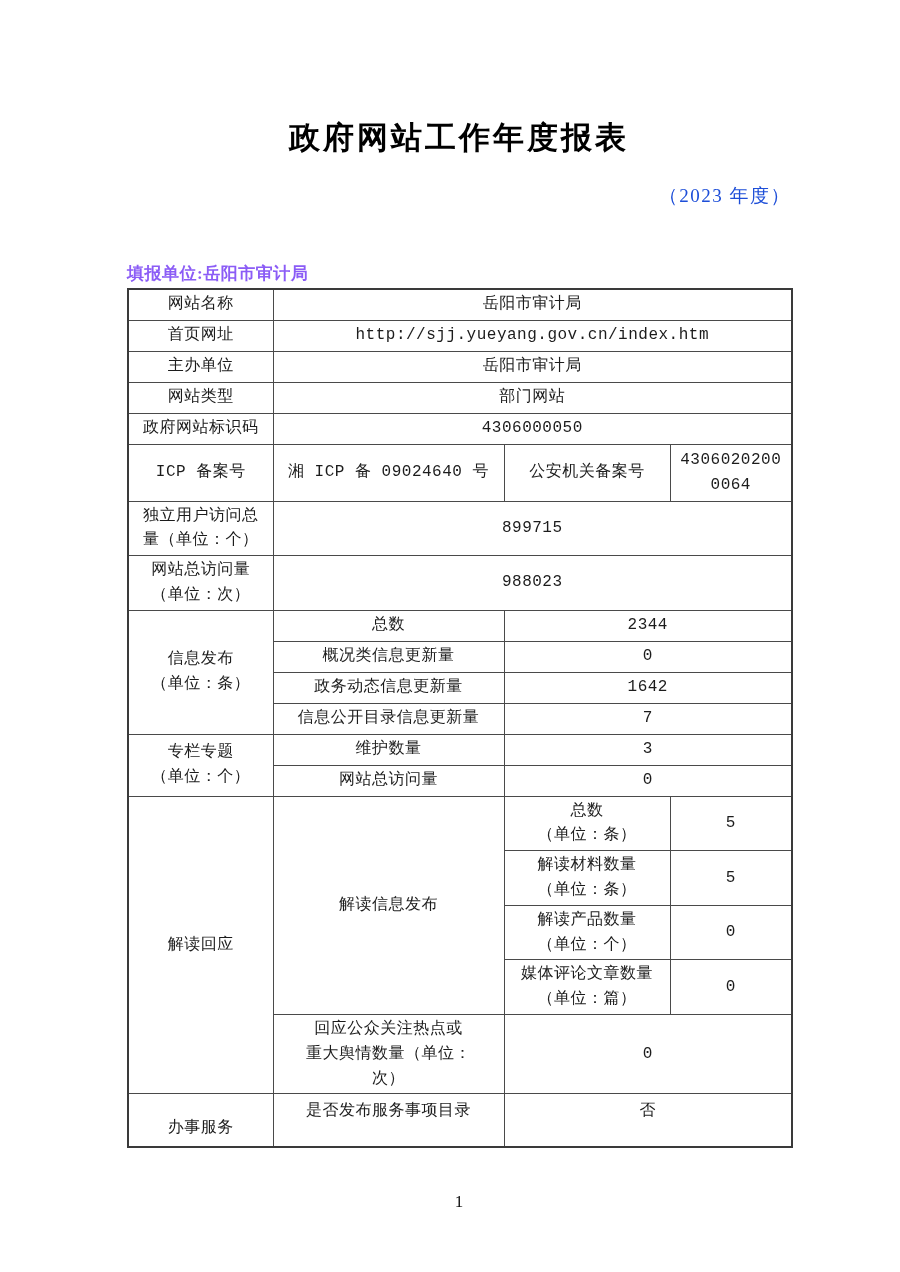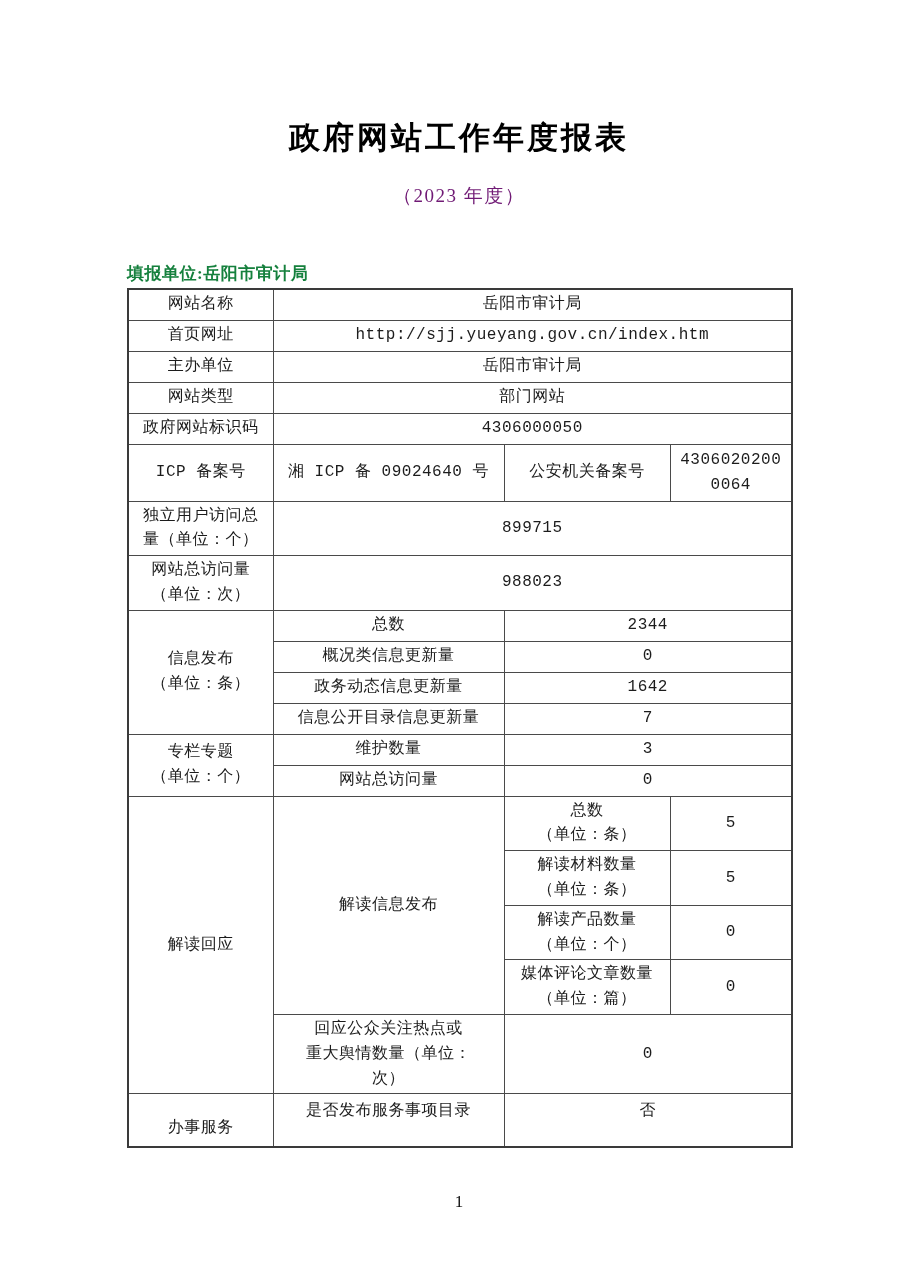--- a/index.html
+++ b/index.html
@@ -18,32 +18,32 @@
     text-align: center;
     font-family: "Liberation Sans", "DejaVu Sans", sans-serif;
     font-weight: 700;
     font-size: 31px;
     letter-spacing: 3px;
     line-height: 44px;
     color: #000;
   }
   .doc-subtitle {
     margin-top: 22px;
-    text-align: center;
+    text-align: right;
     font-size: 19px;
     letter-spacing: 1.5px;
     line-height: 28px;
-    color: #701a75;
+    color: #1d4ed8;
   }
   .reporting-unit {
     margin-top: 52px;
     font-size: 17px;
     font-weight: 700;
     line-height: 24px;
-    color: #15803d;
+    color: #8b5cf6;
     letter-spacing: 0.5px;
   }
 
   table.report {
     margin-top: 2px;
     width: 664px;
     border-collapse: collapse;
     table-layout: fixed;
     border: 2px solid #3a3a3a;
     font-size: 16px;

